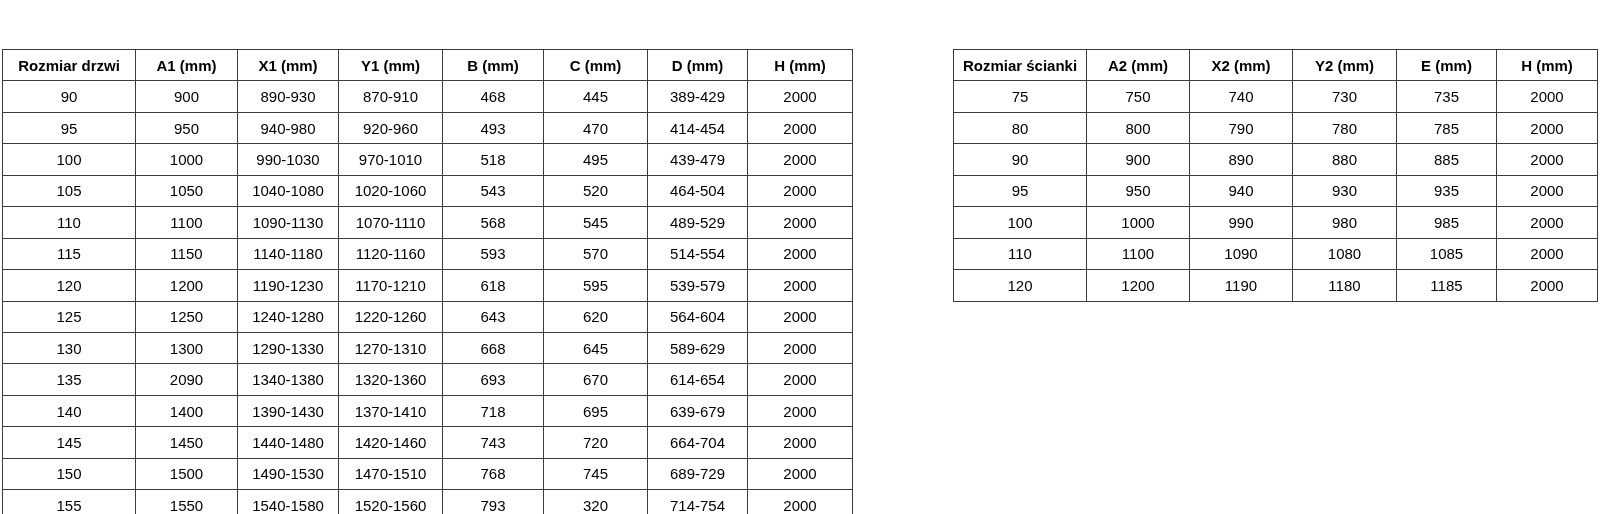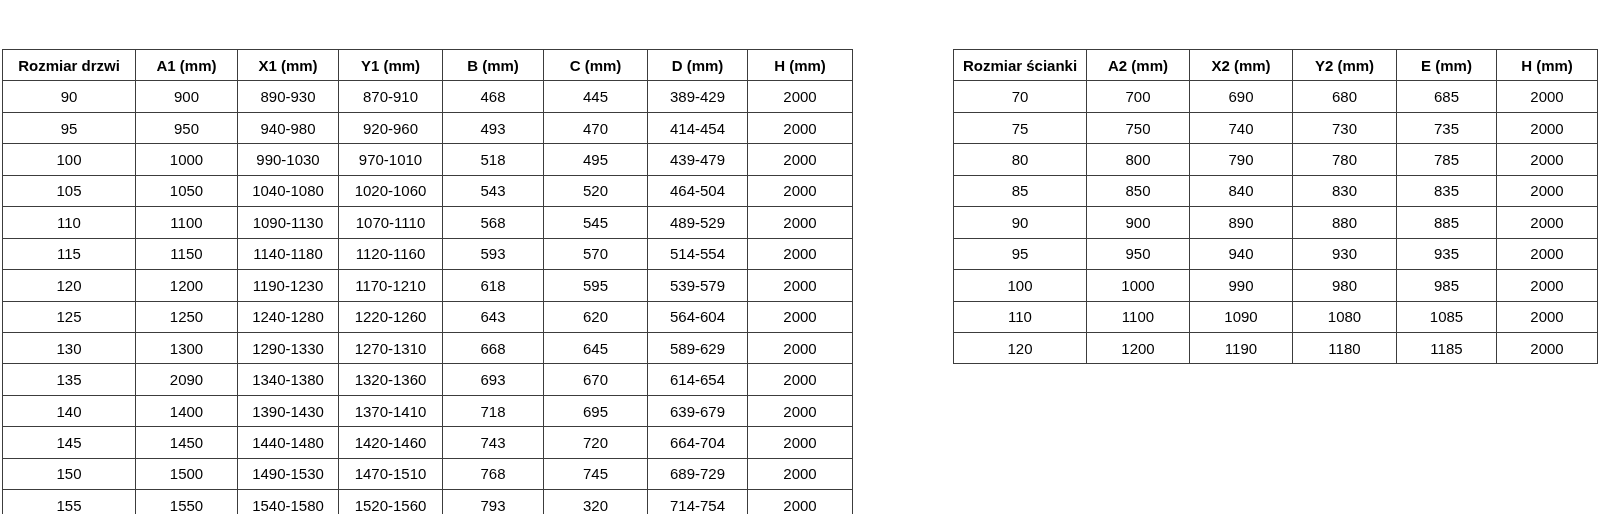--- a/index.html
+++ b/index.html
@@ -226,52 +226,36 @@
           <th>Rozmiar ścianki</th>
           <th>A2 (mm)</th>
           <th>X2 (mm)</th>
           <th>Y2 (mm)</th>
           <th>E (mm)</th>
           <th>H (mm)</th>
         </tr>
     </thead>
     <tbody>
         <tr>
-          <td>70</td>
-          <td>700</td>
-          <td>690</td>
-          <td>680</td>
-          <td>685</td>
-          <td>2000</td>
-        </tr>
-        <tr>
           <td>75</td>
           <td>750</td>
           <td>740</td>
           <td>730</td>
           <td>735</td>
           <td>2000</td>
         </tr>
         <tr>
           <td>80</td>
           <td>800</td>
           <td>790</td>
           <td>780</td>
           <td>785</td>
           <td>2000</td>
         </tr>
         <tr>
-          <td>85</td>
-          <td>850</td>
-          <td>840</td>
-          <td>830</td>
-          <td>835</td>
-          <td>2000</td>
-        </tr>
-        <tr>
           <td>90</td>
           <td>900</td>
           <td>890</td>
           <td>880</td>
           <td>885</td>
           <td>2000</td>
         </tr>
         <tr>
           <td>95</td>
           <td>950</td>

